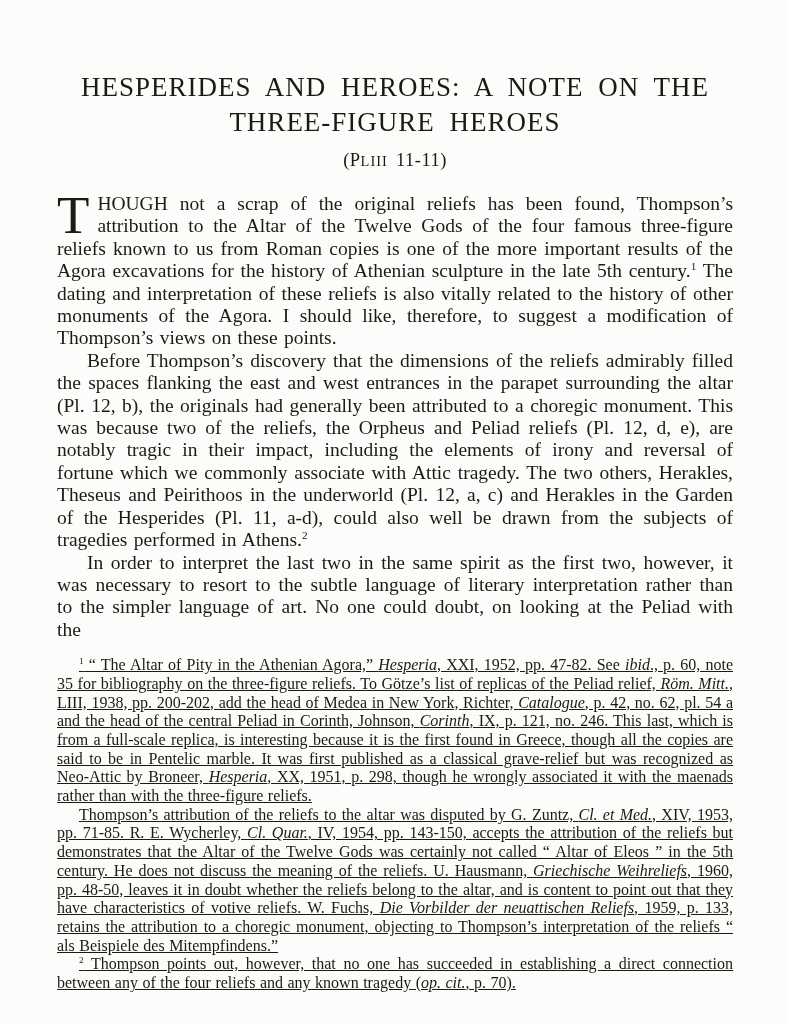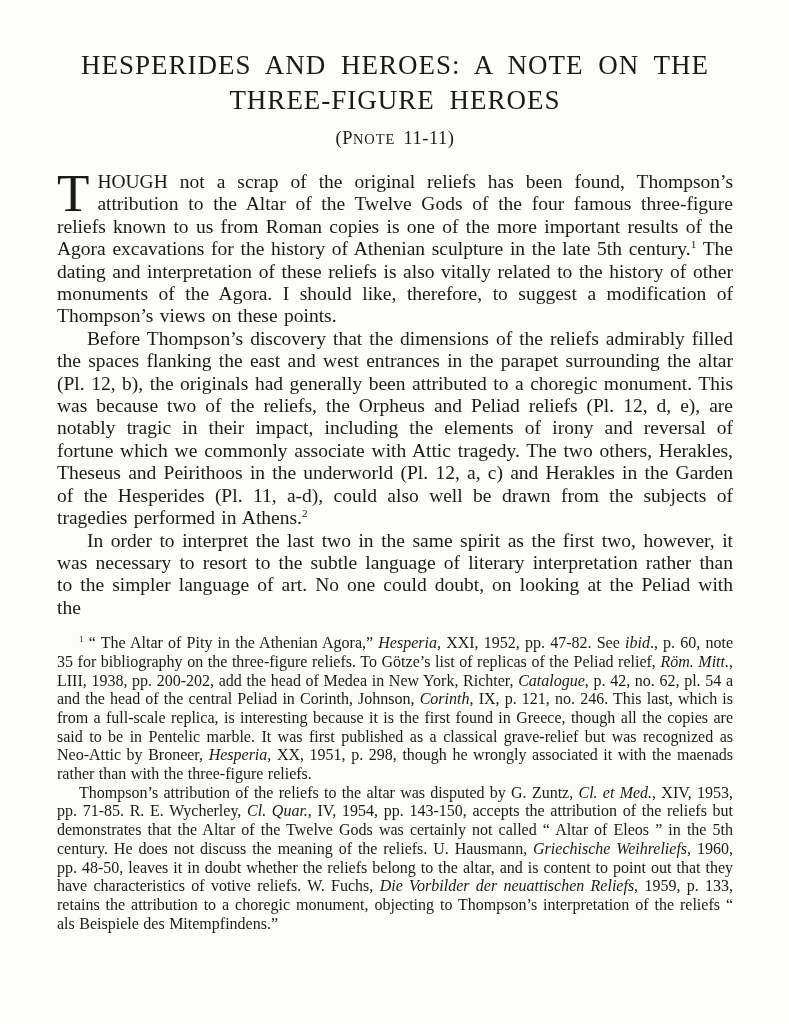--- a/index.html
+++ b/index.html
@@ -6,21 +6,21 @@
   body { background: #ffffff; }
 
   .page {
     position: relative;
     width: 789px;
     height: 1024px;
     box-sizing: border-box;
     background: var(--page_bg, #fcfcfa);
     color: var(--ink, #1c1a17);
     font-family: "Liberation Serif", serif;
-    padding: 48px 56px 0 57px;
+    padding: 70px 56px 0 57px;
     overflow: hidden;
   }
 
   .title {
     margin: 0 0 10px 0;
     text-align: center;
     font-weight: normal;
     font-size: 27px;
     line-height: 35px;
     letter-spacing: 1px;
@@ -51,46 +51,47 @@
     line-height: 41px;
     padding: 2px 8px 0 0;
   }
 
   sup {
     font-size: 0.58em;
     vertical-align: super;
     line-height: 0;
   }
 
-  .footnotes { margin-top: 15px; }
+  .footnotes { margin-top: 15px; text-decoration: underline; }
   .footnotes p {
     margin: 0;
     text-align: justify;
     font-size: 16px;
     line-height: 18.7px;
     text-indent: 22px;
     word-spacing: 0.5px;
   }
 </style>
 </head>
 <body>
 
 <div class="page">
 
   <h1 class="title">
     <span>HESPERIDES AND HEROES: A NOTE ON THE</span><br>
     <span>THREE-FIGURE HEROES</span>
   </h1>
 
-  <div class="plates"><span>(P</span><span class="sc">NOTE</span><span> 11-11)</span></div>
+  <div class="plates"><span>(P</span><span class="sc">LIII</span><span> 11-11)</span></div>
 
   <div class="body-text">
     <p><span class="dropcap">T</span><span><span>HOUGH not a scrap of the original reliefs has been found, Thompson’s attribution to the Altar of the Twelve Gods of the four famous three-figure reliefs known to us from Roman copies is one of the more important results of the Agora excavations for the history of Athenian sculpture in the late 5th century.</span><sup>1</sup><span> The dating and interpretation of these reliefs is also vitally related to the history of other monuments of the Agora. I should like, therefore, to suggest a modification of Thompson’s views on these points.</span></span></p>
     <p class="indented"><span>Before Thompson’s discovery that the dimensions of the reliefs admirably filled the spaces flanking the east and west entrances in the parapet surrounding the altar (Pl. 12, b), the originals had generally been attributed to a choregic monument. This was because two of the reliefs, the Orpheus and Peliad reliefs (Pl. 12, d, e), are notably tragic in their impact, including the elements of irony and reversal of fortune which we commonly associate with Attic tragedy. The two others, Herakles, Theseus and Peirithoos in the underworld (Pl. 12, a, c) and Herakles in the Garden of the Hesperides (Pl. 11, a-d), could also well be drawn from the subjects of tragedies performed in Athens.</span><sup>2</sup></p>
     <p class="indented"><span>In order to interpret the last two in the same spirit as the first two, however, it was necessary to resort to the subtle language of literary interpretation rather than to the simpler language of art. No one could doubt, on looking at the Peliad with the</span></p>
   </div>
 
   <div class="footnotes">
     <p><sup>1</sup><span> “ The Altar of Pity in the Athenian Agora,” </span><em>Hesperia</em><span>, XXI, 1952, pp. 47-82. See </span><em>ibid</em><span>., p. 60, note 35 for bibliography on the three-figure reliefs. To Götze’s list of replicas of the Peliad relief, </span><em>Röm. Mitt.</em><span>, LIII, 1938, pp. 200-202, add the head of Medea in New York, Richter, </span><em>Catalogue</em><span>, p. 42, no. 62, pl. 54 a and the head of the central Peliad in Corinth, Johnson, </span><em>Corinth</em><span>, IX, p. 121, no. 246. This last, which is from a full-scale replica, is interesting because it is the first found in Greece, though all the copies are said to be in Pentelic marble. It was first published as a classical grave-relief but was recognized as Neo-Attic by Broneer, </span><em>Hesperia</em><span>, XX, 1951, p. 298, though he wrongly associated it with the maenads rather than with the three-figure reliefs.</span></p>
     <p><span>Thompson’s attribution of the reliefs to the altar was disputed by G. Zuntz, </span><em>Cl. et Med.</em><span>, XIV, 1953, pp. 71-85. R. E. Wycherley, </span><em>Cl. Quar.</em><span>, IV, 1954, pp. 143-150, accepts the attribution of the reliefs but demonstrates that the Altar of the Twelve Gods was certainly not called “ Altar of Eleos ” in the 5th century. He does not discuss the meaning of the reliefs. U. Hausmann, </span><em>Griechische Weihreliefs</em><span>, 1960, pp. 48-50, leaves it in doubt whether the reliefs belong to the altar, and is content to point out that they have characteristics of votive reliefs. W. Fuchs, </span><em>Die Vorbilder der neuattischen Reliefs</em><span>, 1959, p. 133, retains the attribution to a choregic monument, objecting to Thompson’s interpretation of the reliefs “ als Beispiele des Mitempfindens.”</span></p>
+    <p><sup>2</sup><span> Thompson points out, however, that no one has succeeded in establishing a direct connection between any of the four reliefs and any known tragedy (</span><em>op. cit.</em><span>, p. 70).</span></p>
   </div>
 
 </div>
 
 </body></html>

